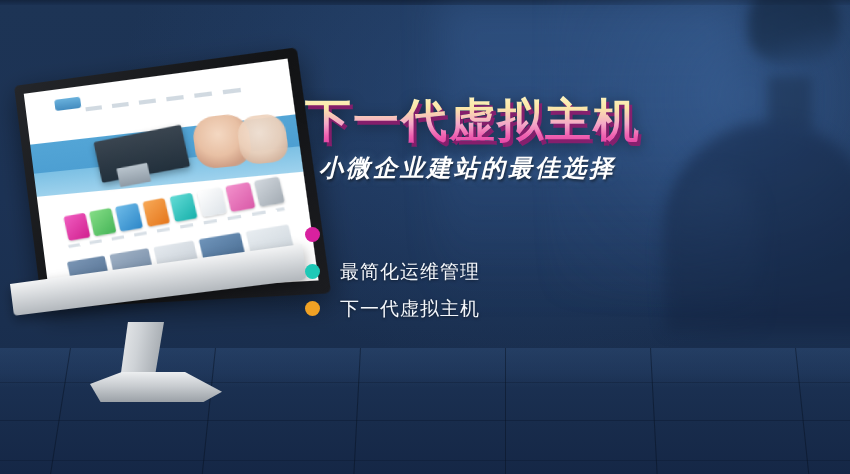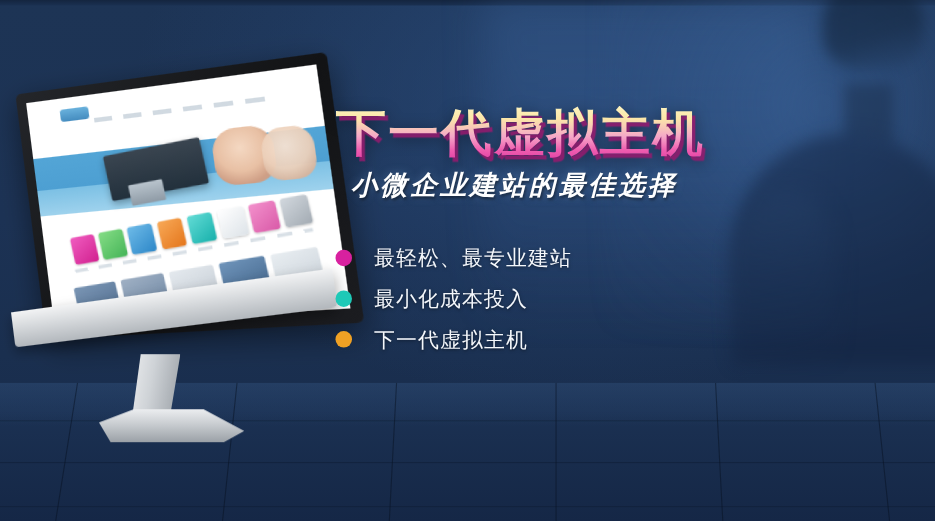--- a/index.html
+++ b/index.html
@@ -404,25 +404,24 @@
     <div class="mon-foot"></div>
   </div>
 
   <div class="content">
     <h1 class="headline">下一代虚拟主机</h1>
     <div class="subline">小微企业建站的最佳选择</div>
 
     <ul class="bullets">
       <li class="bullet">
         <span class="dot" style="background:#d8219f;"></span>
-        <span class="bullet-text">最轻松、最专业建站</span>
       </li>
       <li class="bullet">
         <span class="dot" style="background:#1ec9b7;"></span>
-        <span class="bullet-text">最小化成本投入</span>
+        <span class="bullet-text">最简化运维管理</span>
       </li>
       <li class="bullet">
         <span class="dot" style="background:#f0a124;"></span>
         <span class="bullet-text">下一代虚拟主机</span>
       </li>
     </ul>
   </div>
 
 </div>
 

